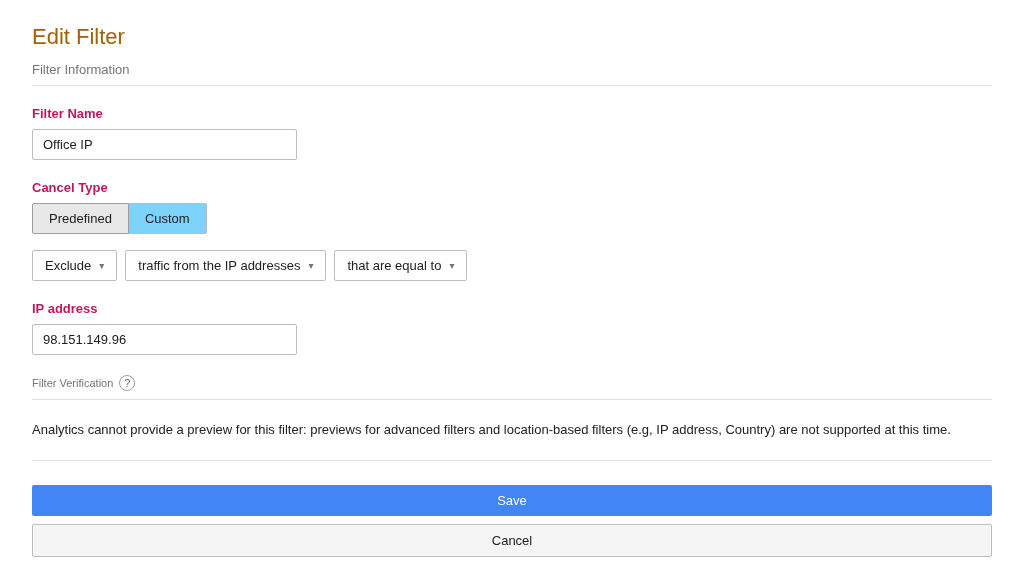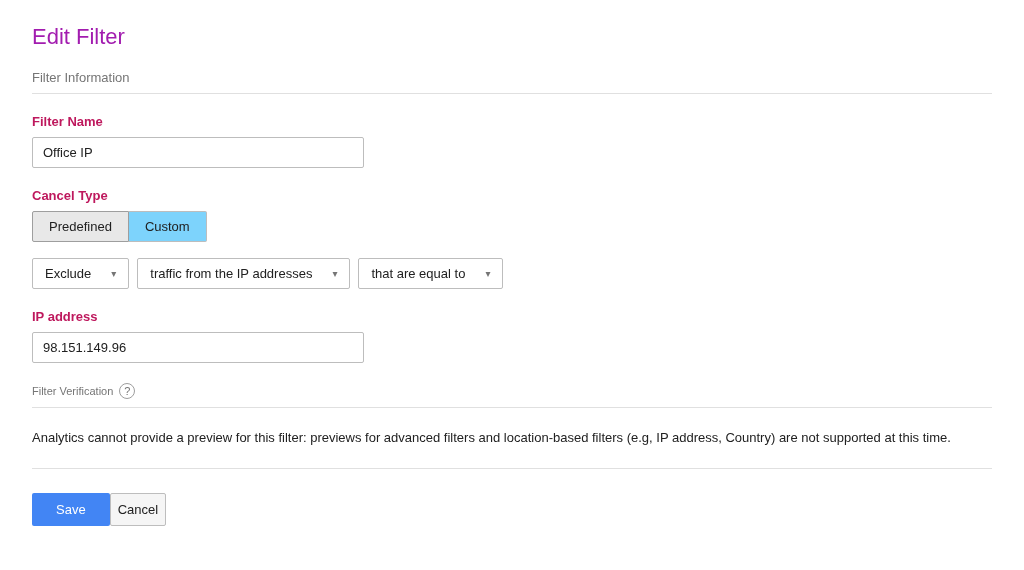--- a/index.html
+++ b/index.html
@@ -8,22 +8,22 @@
       font-size: 13px;
       color: #212121;
       background: #fff;
       padding: 24px 32px;
       width: 1024px;
       min-height: 570px;
     }
     h1 {
       font-size: 22px;
       font-weight: 400;
-      color: #a21caf;
-      margin-bottom: 20px;
+      color: #a16207;
+      margin-bottom: 12px;
     }
     .section-title {
       font-size: 13px;
       color: #757575;
       margin-bottom: 8px;
     }
     .divider {
       border: none;
       border-top: 1px solid #e0e0e0;
       margin-bottom: 20px;
@@ -35,21 +35,21 @@
       font-size: 13px;
       font-weight: 700;
       color: #be185d;
       margin-bottom: 8px;
     }
     .text-input {
       border: 1px solid #bdbdbd;
       border-radius: 2px;
       padding: 7px 10px;
       font-size: 13px;
-      width: 332px;
+      width: 265px;
       color: #212121;
       outline: none;
     }
     .filter-type-buttons {
       display: flex;
       gap: 0;
     }
     .type-btn {
       padding: 7px 16px;
       font-size: 13px;
@@ -73,21 +73,21 @@
     }
     .filter-row {
       display: flex;
       align-items: center;
       gap: 8px;
       margin-top: 16px;
     }
     .dropdown-btn {
       display: flex;
       align-items: center;
-      gap: 16px;
+      gap: 4px;
       padding: 7px 12px;
       border: 1px solid #bdbdbd;
       border-radius: 2px;
       background: #fff;
       font-size: 13px;
       color: #212121;
       cursor: pointer;
       white-space: nowrap;
     }
     .dropdown-btn .arrow {
@@ -118,21 +118,23 @@
       cursor: pointer;
     }
     .verification-text {
       font-size: 13px;
       color: #212121;
       line-height: 1.5;
       margin-bottom: 20px;
     }
     .action-buttons {
       display: flex;
+      gap: 8px;
       margin-top: 24px;
+      flex-direction: column;
     }
     .btn-save {
       padding: 8px 24px;
       background: #4285f4;
       color: #fff;
       border: none;
       border-radius: 2px;
       font-size: 13px;
       font-weight: 500;
       cursor: pointer;

